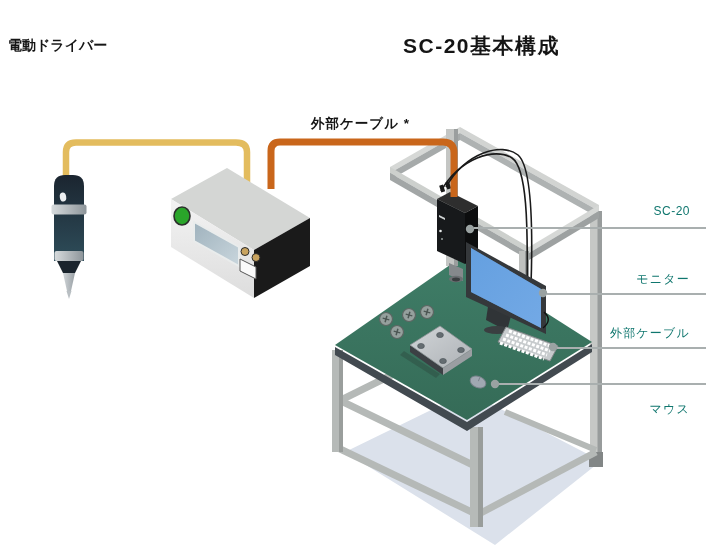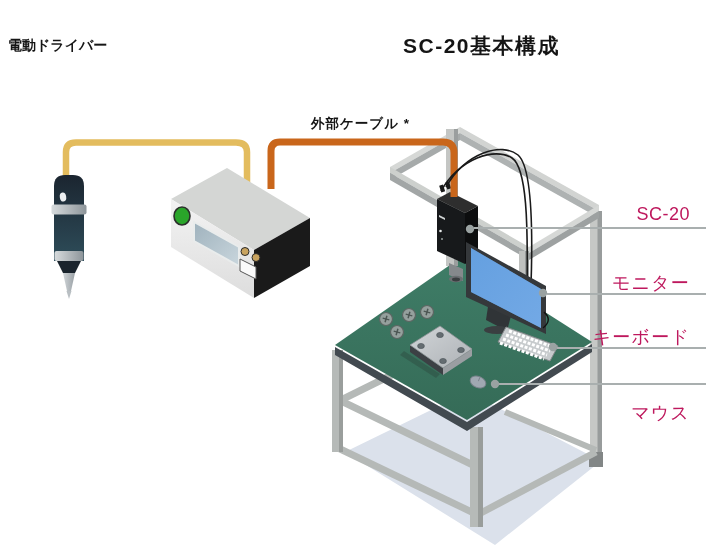--- a/index.html
+++ b/index.html
@@ -9,21 +9,21 @@
   }
   #art{position:absolute;left:0;top:0;}
   .hd{position:absolute;font-weight:bold;color:#151515;white-space:nowrap;}
   .hd-screwdriver{left:8px;top:37px;font-size:14px;letter-spacing:0px;}
   .hd-controller{left:140px;top:10px;width:172px;text-align:center;}
   .hd-controller .l1{font-size:14px;font-weight:bold;letter-spacing:0.5px;}
   .hd-controller .l2{font-size:12px;font-weight:normal;margin-top:3px;}
   .hd-controller .l3{font-size:13.5px;font-weight:bold;margin-top:2px;letter-spacing:0.5px;}
   .hd-system{left:403px;top:32px;font-size:21px;letter-spacing:1.5px;}
   .cable-note{position:absolute;left:311px;top:115px;font-size:13.5px;font-weight:bold;letter-spacing:1px;color:#151515;white-space:nowrap;}
-  .callout{position:absolute;right:20px;font-size:18px;letter-spacing:1.2px;color:#be185d;white-space:nowrap;text-align:right;}
+  .callout{position:absolute;right:20px;font-size:12px;letter-spacing:1.2px;color:#0f766e;white-space:nowrap;text-align:right;}
   .co-0{top:204px;letter-spacing:0.5px;}
   .co-1{top:271px;}
   .co-2{top:325px;}
   .co-3{top:365px;margin-top:36px;}
 </style>
 </head>
 <body>
 
 <div id="stage">
 
@@ -233,15 +233,15 @@
 
   <div class="hd hd-screwdriver">電動ドライバー</div>
 
 
   <div class="hd hd-system">SC-20基本構成</div>
 
   <div class="cable-note">外部ケーブル *</div>
 
   <div class="callout co-0">SC-20</div>
   <div class="callout co-1">モニター</div>
-  <div class="callout co-2">キーボード</div>
+  <div class="callout co-2">外部ケーブル</div>
   <div class="callout co-3">マウス</div>
 </div>
 
 </body></html>

